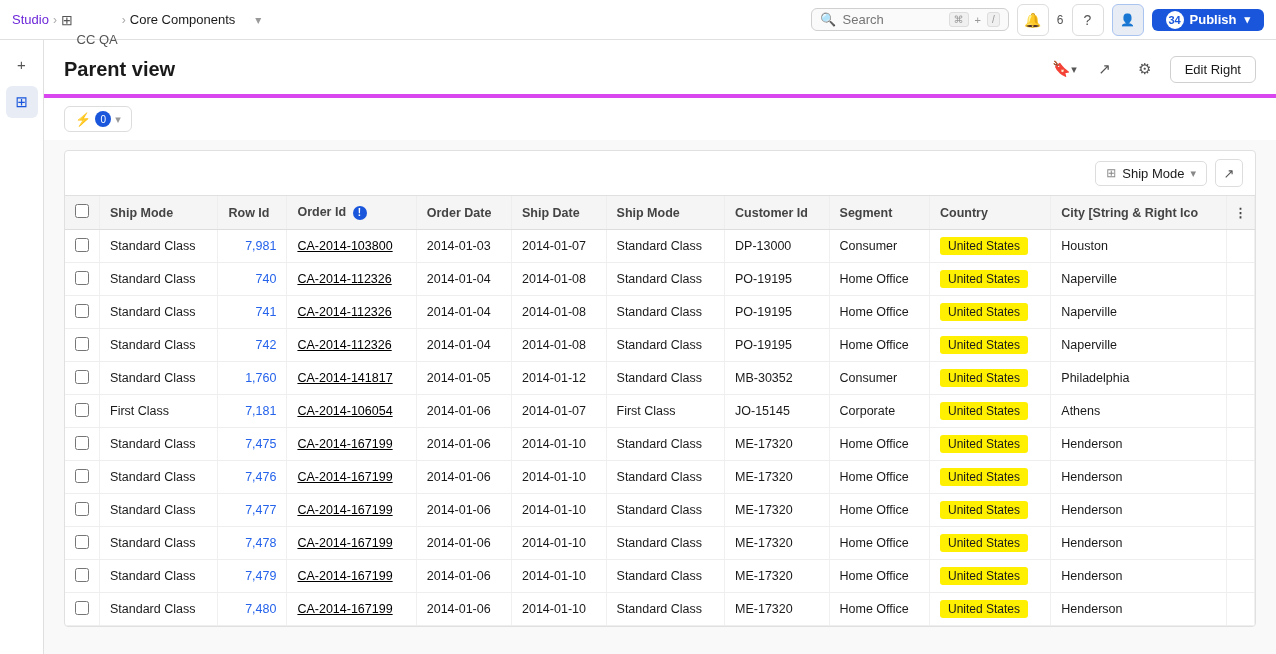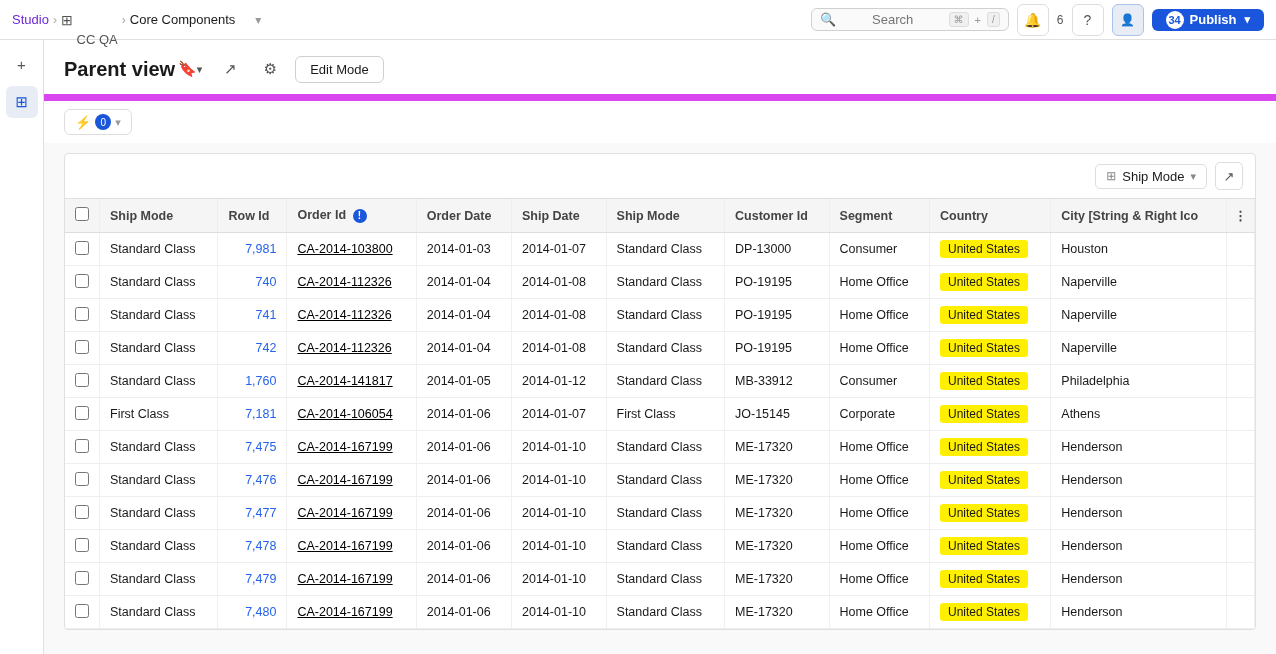--- a/index.html
+++ b/index.html
@@ -6,39 +6,39 @@
     body { font-family: -apple-system, BlinkMacSystemFont, 'Segoe UI', sans-serif; font-size: 13px; background: #fff; color: #1a1a1a; height: 654px; overflow: hidden; }
 
     
     .topbar { display: flex; align-items: center; height: 40px; border-bottom: 1px solid #e0e0e0; padding: 0 12px; gap: 8px; background: #fff; }
     .topbar-left { display: flex; align-items: center; gap: 6px; flex: 1; }
     .breadcrumb { display: flex; align-items: center; gap: 4px; font-size: 13px; color: #555; }
     .breadcrumb-sep { color: #aaa; font-size: 12px; }
     .breadcrumb-current { display: flex; align-items: center; gap: 20px; font-weight: 500; color: #1a1a1a; }
     .topbar-right { display: flex; align-items: center; gap: 8px; }
     .search-box { display: flex; align-items: center; border: 1px solid #d0d0d0; border-radius: 6px; padding: 3px 8px; gap: 6px; background: #fafafa; min-width: 180px; }
-    .search-box input { border: none; background: transparent; outline: none; font-size: 13px; color: #000000; width: 100px; text-align: center; }
+    .search-box input { border: none; background: transparent; outline: none; font-size: 13px; color: #000000; width: 100px; }
     .search-kbd { font-size: 10px; color: #999; background: #f0f0f0; border: 1px solid #ddd; border-radius: 3px; padding: 1px 4px; }
     .topbar-icon-btn { width: 32px; height: 32px; border: 1px solid #ddd; border-radius: 6px; display: flex; align-items: center; justify-content: center; cursor: pointer; background: #fff; color: #555; font-size: 14px; }
     .topbar-count { font-size: 12px; color: #555; }
     .publish-btn { display: flex; align-items: center; gap: 6px; background: #1a56db; color: #fff; border: none; border-radius: 6px; padding: 2px 14px; font-size: 13px; font-weight: 600; cursor: pointer; }
     .publish-badge { background: #fff; color: #1a56db; border-radius: 50%; width: 18px; height: 18px; font-size: 11px; font-weight: 700; display: flex; align-items: center; justify-content: center; }
     .publish-chevron { margin-left: 2px; font-size: 11px; }
 
     
     .layout { display: flex; height: calc(654px - 40px); }
     .sidebar { width: 44px; border-right: 1px solid #e0e0e0; display: flex; flex-direction: column; align-items: center; padding: 8px 0; gap: 6px; background: #fff; }
     .sidebar-btn { width: 32px; height: 32px; border-radius: 6px; display: flex; align-items: center; justify-content: center; cursor: pointer; color: #555; font-size: 15px; border: none; background: transparent; }
     .sidebar-btn.active { background: #e8edf5; color: #1a56db; }
 
     
     .main { flex: 1; display: flex; flex-direction: column; overflow: hidden; }
 
     
-    .page-header { display: flex; align-items: center; padding: 14px 20px 10px 20px; border-bottom: 7px solid #d946ef; }
+    .page-header { display: flex; align-items: center; justify-content: space-between; padding: 14px 20px 10px 20px; border-bottom: 4px solid #d946ef; }
     .page-title { font-size: 20px; font-weight: 700; color: #1a1a1a; }
     .page-header-right { display: flex; align-items: center; gap: 10px; }
     .header-icon-btn { width: 30px; height: 30px; border-radius: 5px; display: flex; align-items: center; justify-content: center; cursor: pointer; background: #fff; border: 1px solid #ddd; color: #555; font-size: 14px; }
     .edit-mode-btn { border: 1px solid #d0d0d0; border-radius: 6px; padding: 5px 14px; font-size: 13px; font-weight: 500; cursor: pointer; background: #fff; color: #1a1a1a; }
 
     
     .toolbar { padding: 8px 20px; display: flex; align-items: center; gap: 8px; }
     .filter-btn { display: flex; align-items: center; gap: 4px; padding: 4px 10px; border: 1px solid #ddd; border-radius: 6px; cursor: pointer; background: #fff; font-size: 13px; }
     .filter-badge { background: #1a56db; color: #fff; border-radius: 50%; width: 16px; height: 16px; font-size: 10px; display: flex; align-items: center; justify-content: center; }
 
@@ -126,21 +126,21 @@
           <span>🔖</span>
           <span style="font-size:11px;color:#555;">▾</span>
         </div>
         <div class="header-icon-btn" style="border:none;background:transparent;font-size:15px;">
           <span>↗</span>
         </div>
         <div class="header-icon-btn" style="border:none;background:transparent;font-size:15px;">
           <span>⚙</span>
         </div>
         <button class="edit-mode-btn">
-          <span>Edit Mode</span>
+          <span>Edit Right</span>
         </button>
       </div>
     </div>
 
     <div class="toolbar">
       <button class="filter-btn">
         <span style="font-size:13px;">⚡</span>
         <span class="filter-badge">0</span>
         <span style="font-size:11px;color:#999;">▾</span>
       </button>
@@ -239,21 +239,21 @@
     <td class="col-more"></td>
   </tr>
                 <tr>
     <td class="check-cell"><input type="checkbox" style=""></td>
     <td>Standard Class</td>
     <td class="row-id">1,760</td>
     <td class="order-id">CA-2014-141817</td>
     <td>2014-01-05</td>
     <td>2014-01-12</td>
     <td>Standard Class</td>
-    <td>MB-33912</td>
+    <td>MB-30352</td>
     <td>Consumer</td>
     <td><span class="badge-yellow">United States</span></td>
     <td>Philadelphia</td>
     <td class="col-more"></td>
   </tr>
                 <tr>
     <td class="check-cell"><input type="checkbox" style=""></td>
     <td>First Class</td>
     <td class="row-id">7,181</td>
     <td class="order-id">CA-2014-106054</td>

